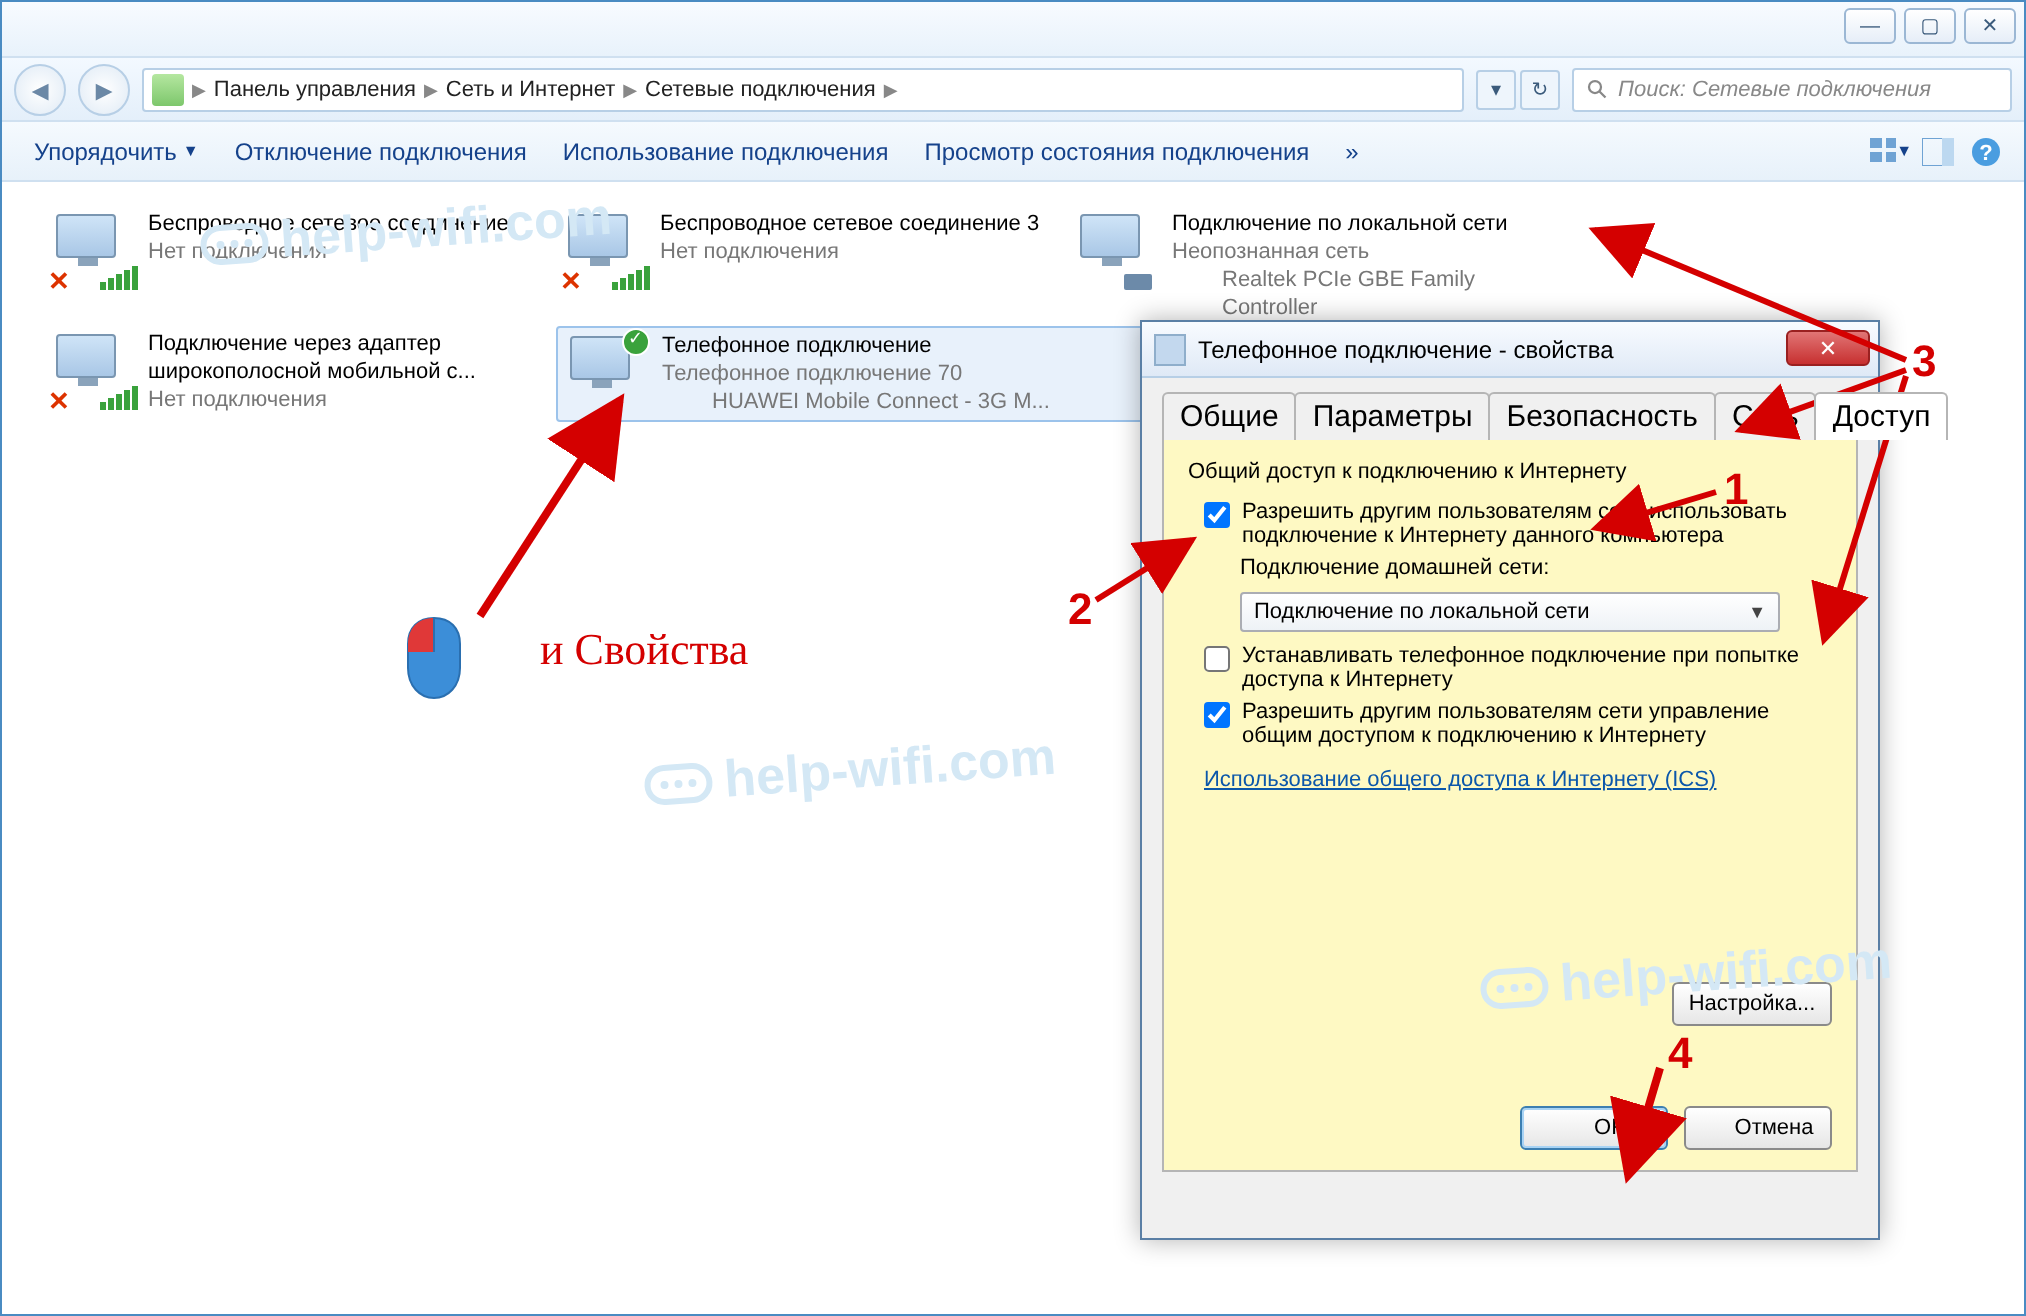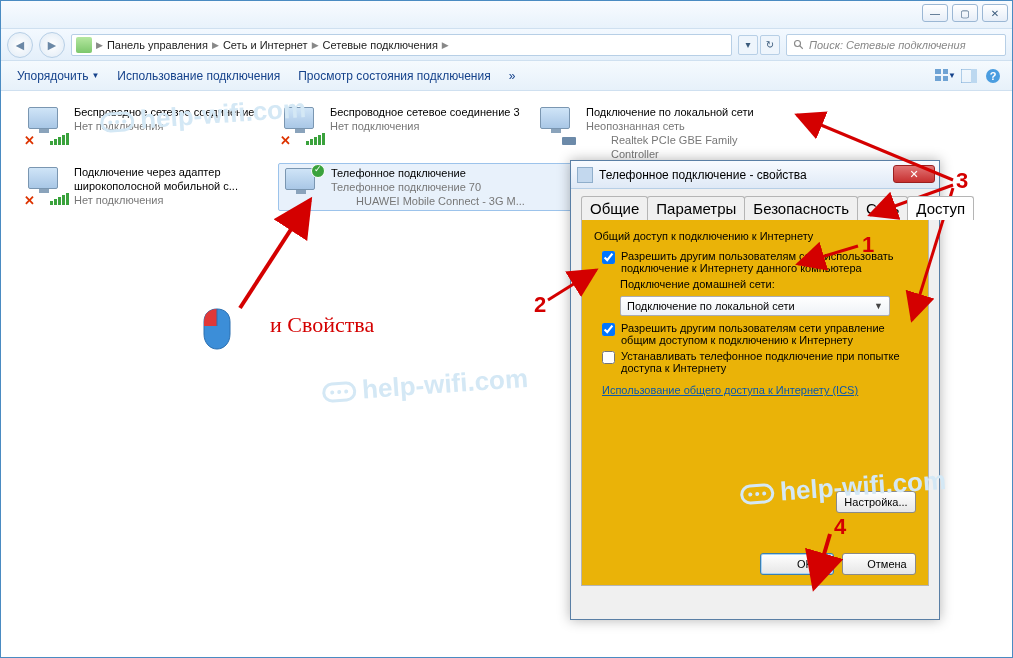--- a/index.html
+++ b/index.html
@@ -55,21 +55,21 @@
 
 
 .dialog { position:absolute; left:570px; top:160px; width: 370px; height: 460px; border:1px solid #5a7fa5; background:#f0f0f0; box-shadow: 0 0 12px rgba(0,0,0,.3); }
 .dlg-title { height:28px; background: linear-gradient(#f8fbff,#dfe9f6); display:flex; align-items:center; padding:0 6px; font-size:12px; border-bottom:1px solid #b7cfe6; position:relative;}
 .dlg-title-icon { width:16px; height:16px; background:#c3d8ee; border:1px solid #8faecb; margin-right:6px; }
 .dlg-close { position:absolute; right:4px; top:4px; width:42px; height:18px; background: linear-gradient(#e17575,#c73030); border:1px solid #9a2020; border-radius:3px; color:#fff; display:flex; align-items:center; justify-content:center; font-size:11px;}
 .dlg-body { padding: 6px 10px 10px 10px; }
 .tabs { display:flex; border-bottom:1px solid #b5b5b5; font-size:15px; }
 .tab { padding:3px 8px; border:1px solid #b5b5b5; border-bottom:none; background:#f0f0f0; margin-right:-1px; border-radius:3px 3px 0 0; position:relative; top:1px;}
 .tab.active { background:#fff; z-index:2; }
-.panel { background:#eab308; border:1px solid #b5b5b5; border-top:none; padding:10px 12px 12px 12px; font-size:11px; height: 366px; position:relative;}
+.panel { background:#fef9c3; border:1px solid #b5b5b5; border-top:none; padding:10px 12px 12px 12px; font-size:11px; height: 366px; position:relative;}
 .grp { margin-bottom:8px; }
 .chk-row { display:flex; gap:6px; align-items:flex-start; margin:4px 0 4px 8px; }
 .chk-row input { margin-top:1px; flex:none; }
 .sub { margin-left: 26px; margin-bottom:6px; }
 .combo { width: 270px; height:20px; border:1px solid #abadb3; background: linear-gradient(#fff,#eef2f6); border-radius:2px; display:flex; align-items:center; padding:0 6px; font-size:11px; justify-content:space-between;}
 .combo .arrw { font-size:9px; color:#444;}
 .link { color:#0b57aa; text-decoration:underline; }
 .settings-btn { position:absolute; right:12px; bottom:72px; width:80px; height:22px; border:1px solid #8a8a8a; background: linear-gradient(#fff,#e6e6e6); border-radius:3px; font-size:11px;}
 .dlg-btns { position:absolute; right:12px; bottom:10px; display:flex; gap:8px;}
 .dlg-btn { width:74px; height:22px; border:1px solid #8a8a8a; background: linear-gradient(#fff,#e6e6e6); border-radius:3px; font-size:11px;padding-left:16px;}
@@ -116,20 +116,21 @@
         </svg>
       <span>Поиск: Сетевые подключения</span>
     </div>
   </div>
 
   <div class="cmd-bar">
     <div class="cmd-item">
         <span>Упорядочить</span> 
         <span style="font-size:8px">▼</span>
       </div>
+    <div class="cmd-item">Отключение подключения</div>
     <div class="cmd-item">Использование подключения</div>
     <div class="cmd-item">Просмотр состояния подключения</div>
     <div class="cmd-item">»</div>
     <div class="cmd-spacer"></div>
     <div class="cmd-icon">
         <svg width="18" height="16">
           <rect x="1" y="1" width="6" height="5" fill="#6fa3d4"></rect>
           <rect x="9" y="1" width="6" height="5" fill="#6fa3d4"></rect>
           <rect x="1" y="8" width="6" height="5" fill="#6fa3d4"></rect>
           <rect x="9" y="8" width="6" height="5" fill="#6fa3d4"></rect>
@@ -256,27 +257,27 @@
       </div>
       <div class="sub">Подключение домашней сети:</div>
       <div class="sub">
         <div class="combo">
           <span>Подключение по локальной сети</span>
           <span class="arrw">▼</span>
         </div>
       </div>
 
       <div class="chk-row">
+        <input type="checkbox" style="">
+        <label>Устанавливать телефонное подключение при попытке доступа к Интернету</label>
+      </div>
+
+      <div class="chk-row">
         <input type="checkbox" checked="" style="">
         <label>Разрешить другим пользователям сети управление общим доступом к подключению к Интернету</label>
-      </div>
-
-      <div class="chk-row">
-        <input type="checkbox" style="">
-        <label>Устанавливать телефонное подключение при попытке доступа к Интернету</label>
       </div>
 
       <div style="margin:10px 0 0 8px;text-decoration:underline;">
         <a href="#" class="link">Использование общего доступа к Интернету (ICS)</a>
       </div>
 
       <button class="settings-btn">Настройка...</button>
 
       <div class="dlg-btns">
         <button class="dlg-btn default">OK</button>

